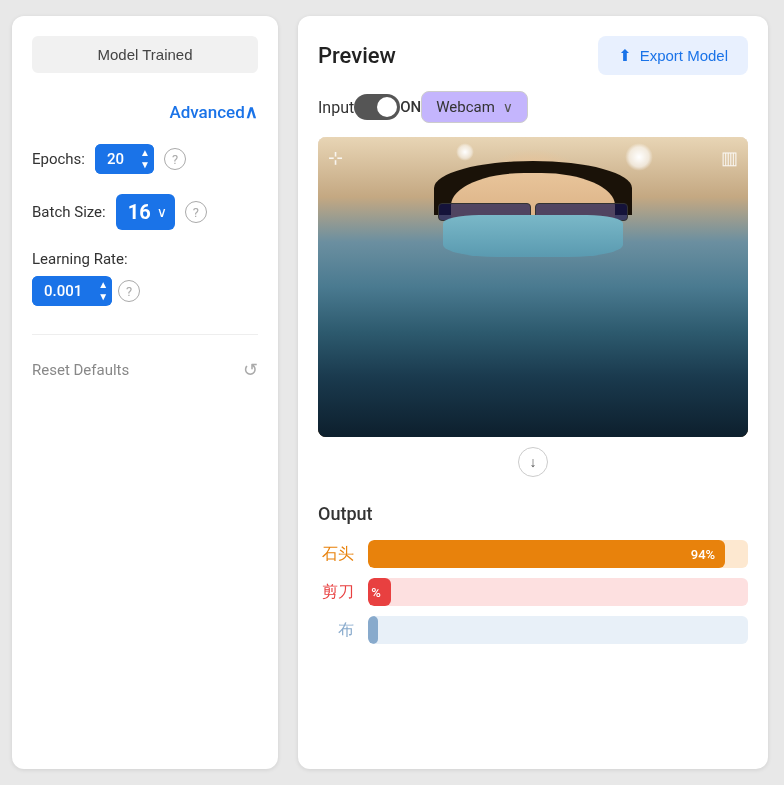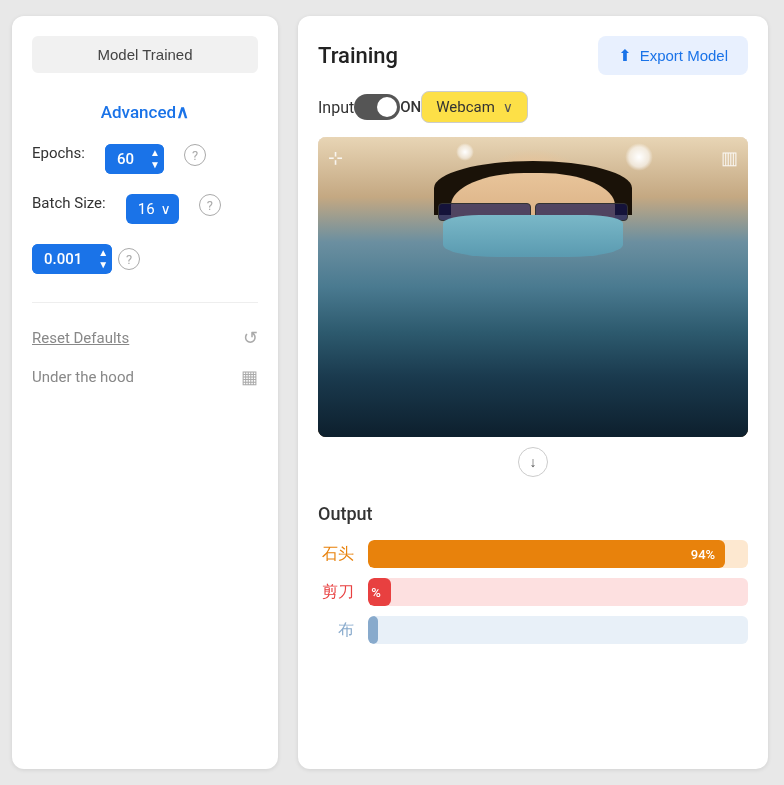--- a/index.html
+++ b/index.html
@@ -47,42 +47,42 @@
       color: #444;
       cursor: pointer;
       width: 100%;
       text-align: center;
       margin-bottom: 28px;
     }
 
     .advanced-header {
       display: flex;
       align-items: center;
-      justify-content: center;
+      justify-content: flex-end;
       margin-bottom: 22px;
       cursor: pointer;
     }
 
     .advanced-label {
       color: #1a73e8;
       font-size: 17px;
       font-weight: 500;
     }
 
     .chevron-up {
       color: #1a73e8;
       font-size: 18px;
       font-weight: bold;
     }
 
     .field-row {
       display: flex;
-      align-items: flex-start;
+      align-items: center;
       margin-bottom: 20px;
-      gap: 20px;
+      gap: 10px;
     }
 
     .field-label {
       font-size: 15px;
       color: #333;
       white-space: nowrap;
     }
 
     .field-label-block {
       font-size: 15px;
@@ -143,22 +143,22 @@
       border-radius: 6px;
       display: flex;
       align-items: center;
       padding: 6px 8px 6px 12px;
       gap: 6px;
       cursor: pointer;
     }
 
     .batch-value {
       color: white;
-      font-size: 15px;
-      font-weight: 400;
+      font-size: 20px;
+      font-weight: 700;
     }
 
     .batch-chevron {
       color: white;
       font-size: 14px;
     }
 
     .learning-rate-section {
       margin-bottom: 28px;
     }
@@ -179,21 +179,20 @@
       display: flex;
       align-items: center;
       justify-content: space-between;
       padding: 8px 0;
       cursor: pointer;
     }
 
     .reset-defaults-label {
       font-size: 15px;
       color: #888;
-      text-decoration: underline;
     }
 
     .reset-icon {
       color: #aaa;
       font-size: 18px;
     }
 
     .under-hood-row {
       display: flex;
       align-items: center;
@@ -302,21 +301,21 @@
     .webcam-dropdown {
       border: 1.5px solid #ccc;
       border-radius: 8px;
       padding: 6px 14px;
       font-size: 15px;
       color: #333;
       display: flex;
       align-items: center;
       gap: 8px;
       cursor: pointer;
-      background: #fde047;
+      background: #c4b5fd;
     }
 
     .webcam-chevron {
       font-size: 14px;
       color: #555;
     }
 
     .camera-view {
       width: 100%;
       border-radius: 8px;
@@ -518,21 +517,21 @@
 
     <div class="advanced-header">
       <span class="advanced-label">Advanced</span>
       <span class="chevron-up">∧</span>
     </div>
 
     
     <div class="field-row">
       <span class="field-label">Epochs:</span>
       <div class="spinner-input">
-        <span class="spinner-value">60</span>
+        <span class="spinner-value">20</span>
         <div class="spinner-arrows">
           <span class="spinner-arrow">▲</span>
           <span class="spinner-arrow">▼</span>
         </div>
       </div>
       <div class="help-icon">
         <span>?</span>
       </div>
     </div>
 
@@ -543,20 +542,21 @@
         <span class="batch-value">16</span>
         <span class="batch-chevron">∨</span>
       </div>
       <div class="help-icon">
         <span>?</span>
       </div>
     </div>
 
     
     <div class="learning-rate-section">
+      <div class="field-label-block">Learning Rate:</div>
       <div class="lr-input-row">
         <div class="spinner-input">
           <span class="spinner-value">0.001</span>
           <div class="spinner-arrows">
             <span class="spinner-arrow">▲</span>
             <span class="spinner-arrow">▼</span>
           </div>
         </div>
         <div class="help-icon">
           <span>?</span>
@@ -566,32 +566,28 @@
 
     <hr class="divider-line">
 
     
     <div class="reset-defaults-row">
       <span class="reset-defaults-label">Reset Defaults</span>
       <span class="reset-icon">↺</span>
     </div>
 
     
-    <div class="under-hood-row">
-      <span class="under-hood-label">Under the hood</span>
-      <span class="under-hood-icon">▦</span>
-    </div>
   </div>
 </div>
 
 <div class="right-panel">
   <div class="preview-card">
 
     <div class="preview-header">
-      <span class="preview-title">Training</span>
+      <span class="preview-title">Preview</span>
       <button class="export-btn">
         <span class="export-icon">⬆</span>
         <span>Export Model</span>
       </button>
     </div>
 
     <div class="input-row">
       <span class="input-label">Input</span>
       <div class="toggle-track">
         <div class="toggle-thumb"></div>

